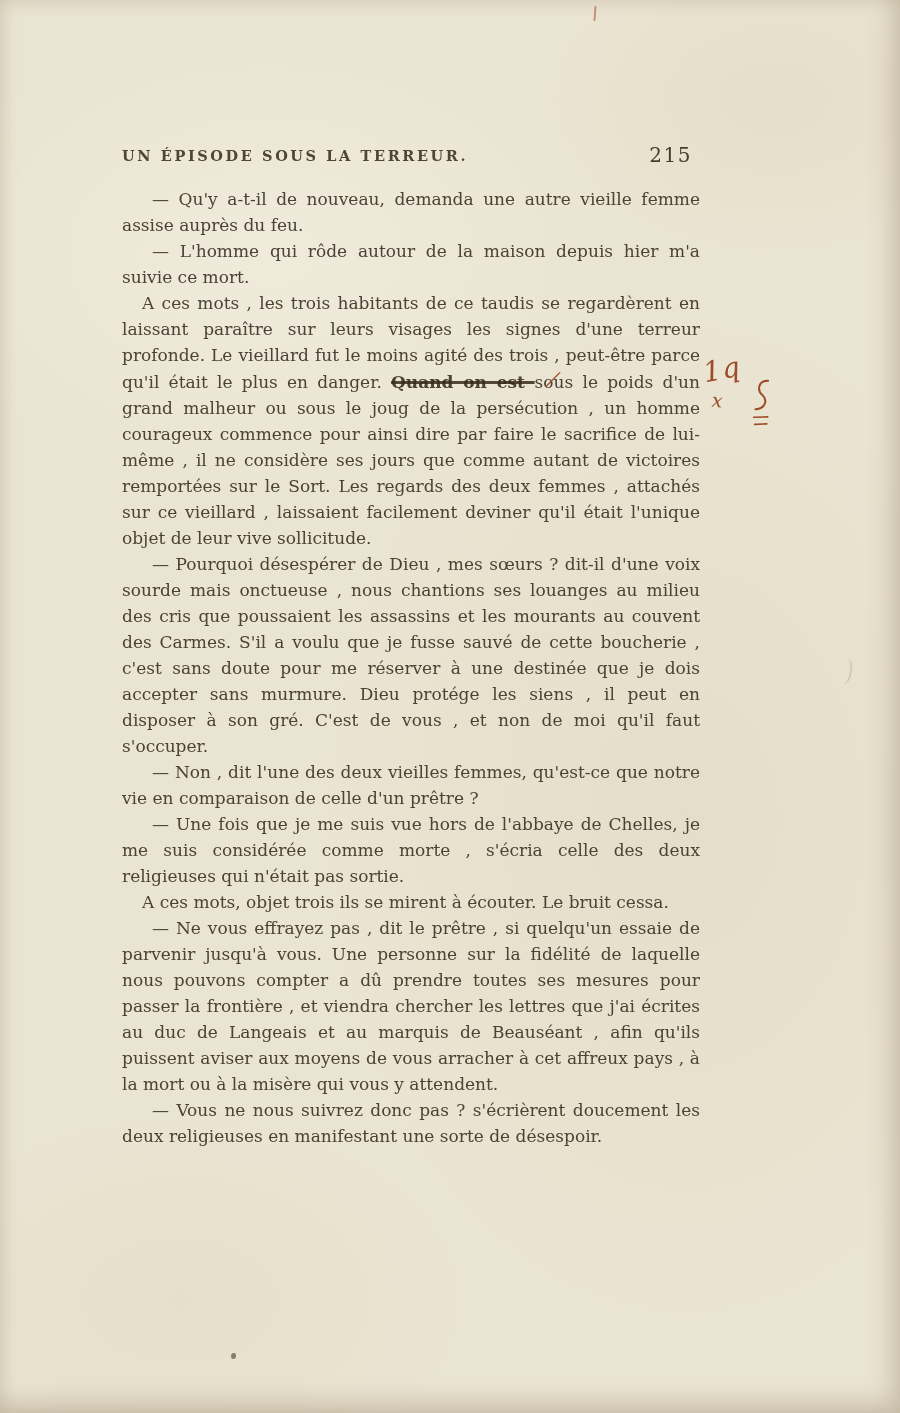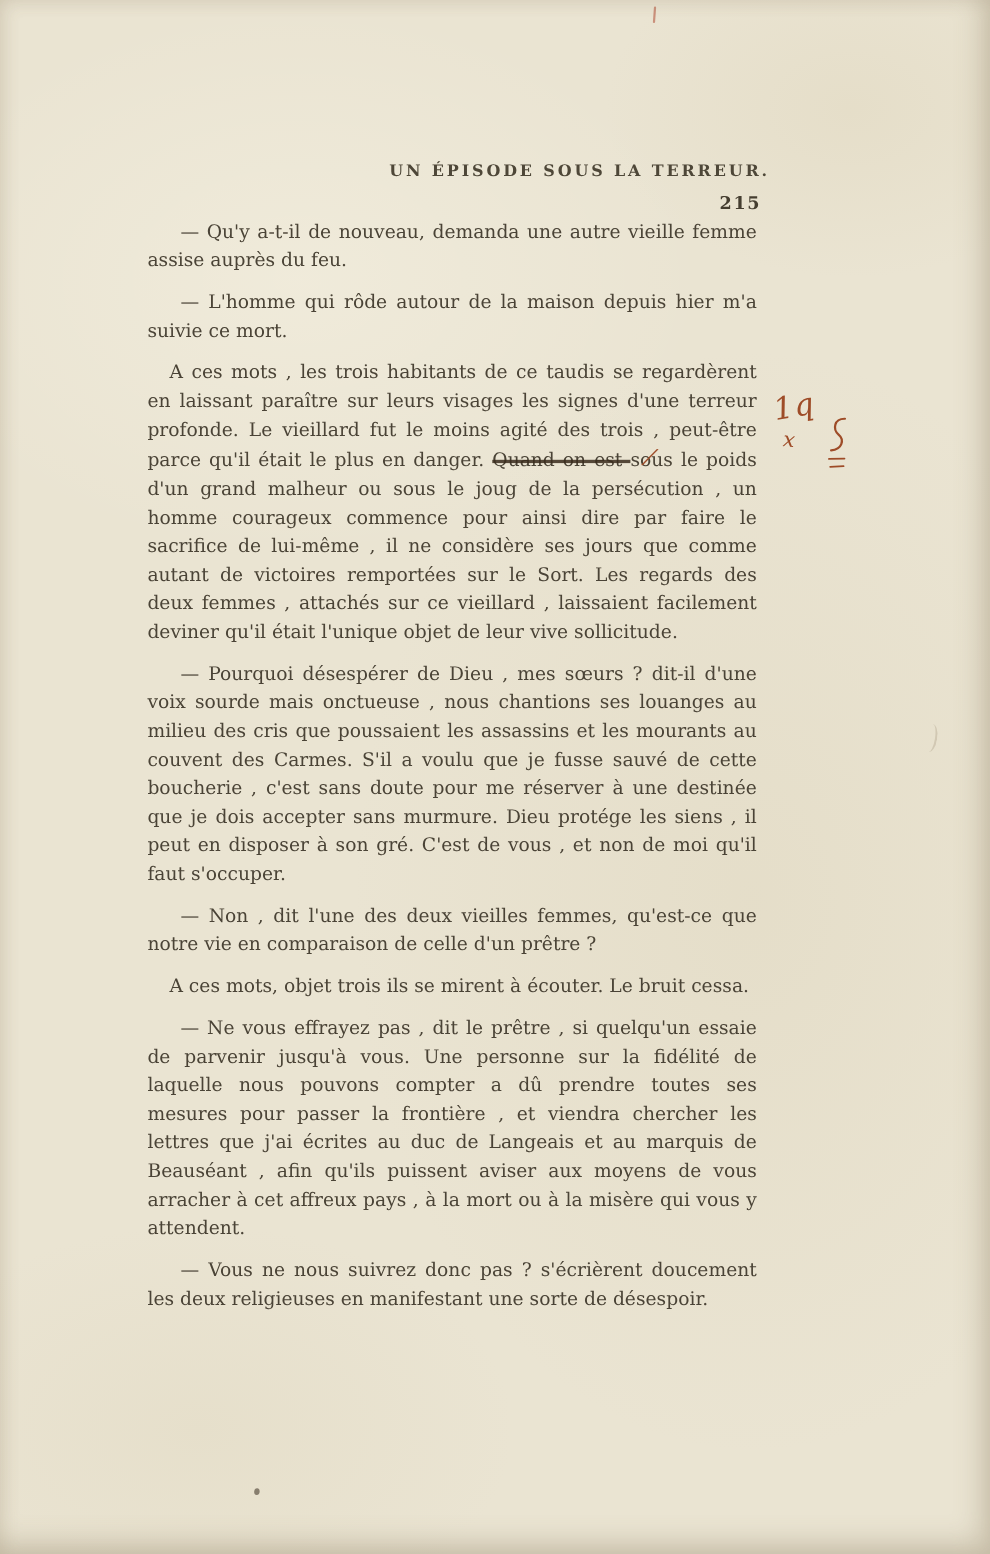--- a/index.html
+++ b/index.html
@@ -8,29 +8,29 @@
   .page{position:relative;width:900px;height:1413px;background:var(--paper);overflow:hidden;}
   .page-texture{position:absolute;inset:0;pointer-events:none;
     background:
       radial-gradient(ellipse 620px 420px at 30% 18%, rgba(255,252,240,0.28), transparent 60%),
       radial-gradient(ellipse 520px 720px at 76% 58%, rgba(205,193,160,0.18), transparent 70%),
       radial-gradient(ellipse 320px 220px at 86% 7%, rgba(212,200,168,0.22), transparent 70%),
       radial-gradient(ellipse 400px 260px at 20% 92%, rgba(214,204,175,0.20), transparent 72%);}
   .page-vignette{position:absolute;inset:0;pointer-events:none;
     box-shadow:inset -8px -10px 24px rgba(125,108,78,0.30), inset 4px 3px 14px rgba(125,108,78,0.10);}
   .header{position:absolute;left:122px;top:147px;width:578px;height:22px;color:#4e4738;}
-  .running-title{display:block;text-align:right;font-size:14.5px;font-weight:bold;letter-spacing:2.6px;}
-  .page-number{position:absolute;right:8px;top:-4px;font-size:16px;font-weight:bold;letter-spacing:1.5px;color:#453e30;margin-top:32px;}
+  .running-title{display:block;text-align:left;font-size:14.5px;font-weight:bold;letter-spacing:2.6px;}
+  .page-number{position:absolute;right:8px;top:-4px;font-size:20px;font-weight:normal;letter-spacing:1.5px;color:#453e30;}
   .text-column{position:absolute;left:122px;top:186px;width:578px;color:var(--text-ink);
     font-size:17px;line-height:26px;text-align:justify;}
-  .para{margin:12px;}
+  .para{margin:0;}
   .para.dialog{text-indent:30px;}
   .para.plain{text-indent:20px;}
   .seg-struck{text-decoration:line-through;text-decoration-thickness:2.6px;
-    text-decoration-color:rgba(58,44,28,0.85);}
+    text-decoration-color:rgba(58,44,28,0.85);font-weight:bold;}
   .seg-handwritten{display:inline-block;width:0;color:var(--ink);font-size:21px;
     transform:translate(-4px,-3px) rotate(6deg);font-style:italic;}
   .margin-note{position:absolute;left:703px;top:353px;color:var(--ink);font-size:28px;
     font-style:italic;transform:rotate(-10deg);letter-spacing:1px;}
   .margin-cross{position:absolute;left:712px;top:389px;color:var(--ink);font-size:19px;
     font-style:italic;transform:rotate(6deg);}
   .margin-flourish{position:absolute;left:748px;top:376px;color:var(--ink);transform:rotate(7deg);}
   .ink-tick{position:absolute;left:594px;top:6px;width:2px;height:15px;
     background:rgba(172,62,38,0.5);transform:rotate(4deg);border-radius:1px;}
   .speck{position:absolute;left:231px;top:1353px;width:5px;height:6px;
@@ -49,20 +49,21 @@
     <span class="running-title">UN ÉPISODE SOUS LA TERREUR.</span>
     <span class="page-number">215</span>
   </div>
 
   <div class="text-column">
       <p class="para dialog"><span class="seg-normal">— Qu'y a-t-il de nouveau, demanda une autre vieille femme assise auprès du feu.</span></p>
       <p class="para dialog"><span class="seg-normal">— L'homme qui rôde autour de la maison depuis hier m'a suivie ce mort.</span></p>
       <p class="para plain"><span class="seg-normal">A ces mots&nbsp;, les trois habitants de ce taudis se regardèrent en laissant paraître sur leurs visages les signes d'une terreur profonde. Le vieillard fut le moins agité des trois&nbsp;, peut-être parce qu'il était le plus en danger. </span><span class="seg-struck">Quand on est </span><span class="seg-handwritten">⁄</span><span class="seg-normal">sous le poids d'un grand malheur ou sous le joug de la persécution&nbsp;, un homme courageux commence pour ainsi dire par faire le sacrifice de lui-même&nbsp;, il ne considère ses jours que comme autant de victoires remportées sur le Sort. Les regards des deux femmes&nbsp;, attachés sur ce vieillard&nbsp;, laissaient facilement deviner qu'il était l'unique objet de leur vive sollicitude.</span></p>
       <p class="para dialog"><span class="seg-normal">— Pourquoi désespérer de Dieu&nbsp;, mes sœurs&nbsp;? dit-il d'une voix sourde mais onctueuse&nbsp;, nous chantions ses louanges au milieu des cris que poussaient les assassins et les mourants au couvent des Carmes. S'il a voulu que je fusse sauvé de cette boucherie&nbsp;, c'est sans doute pour me réserver à une destinée que je dois accepter sans murmure. Dieu protége les siens&nbsp;, il peut en disposer à son gré. C'est de vous&nbsp;, et non de moi qu'il faut s'occuper.</span></p>
       <p class="para dialog"><span class="seg-normal">— Non&nbsp;, dit l'une des deux vieilles femmes, qu'est-ce que notre vie en comparaison de celle d'un prêtre&nbsp;?</span></p>
+      <p class="para dialog"><span class="seg-normal">— Une fois que je me suis vue hors de l'abbaye de Chelles, je me suis considérée comme morte&nbsp;, s'écria celle des deux religieuses qui n'était pas sortie.</span></p>
       <p class="para plain"><span class="seg-normal">A ces mots, objet trois ils se mirent à écouter. Le bruit cessa.</span></p>
       <p class="para dialog"><span class="seg-normal">— Ne vous effrayez pas&nbsp;, dit le prêtre&nbsp;, si quelqu'un essaie de parvenir jusqu'à vous. Une personne sur la fidélité de laquelle nous pouvons compter a dû prendre toutes ses mesures pour passer la frontière&nbsp;, et viendra chercher les lettres que j'ai écrites au duc de Langeais et au marquis de Beauséant&nbsp;, afin qu'ils puissent aviser aux moyens de vous arracher à cet affreux pays&nbsp;, à la mort ou à la misère qui vous y attendent.</span></p>
       <p class="para dialog"><span class="seg-normal">— Vous ne nous suivrez donc pas&nbsp;? s'écrièrent doucement les deux religieuses en manifestant une sorte de désespoir.</span></p>
     </div>
 
   <div class="margin-note">1q</div>
   <div class="margin-cross">x</div>
 
   <div class="margin-flourish">
     <svg width="26" height="56" viewBox="0 0 26 56">

